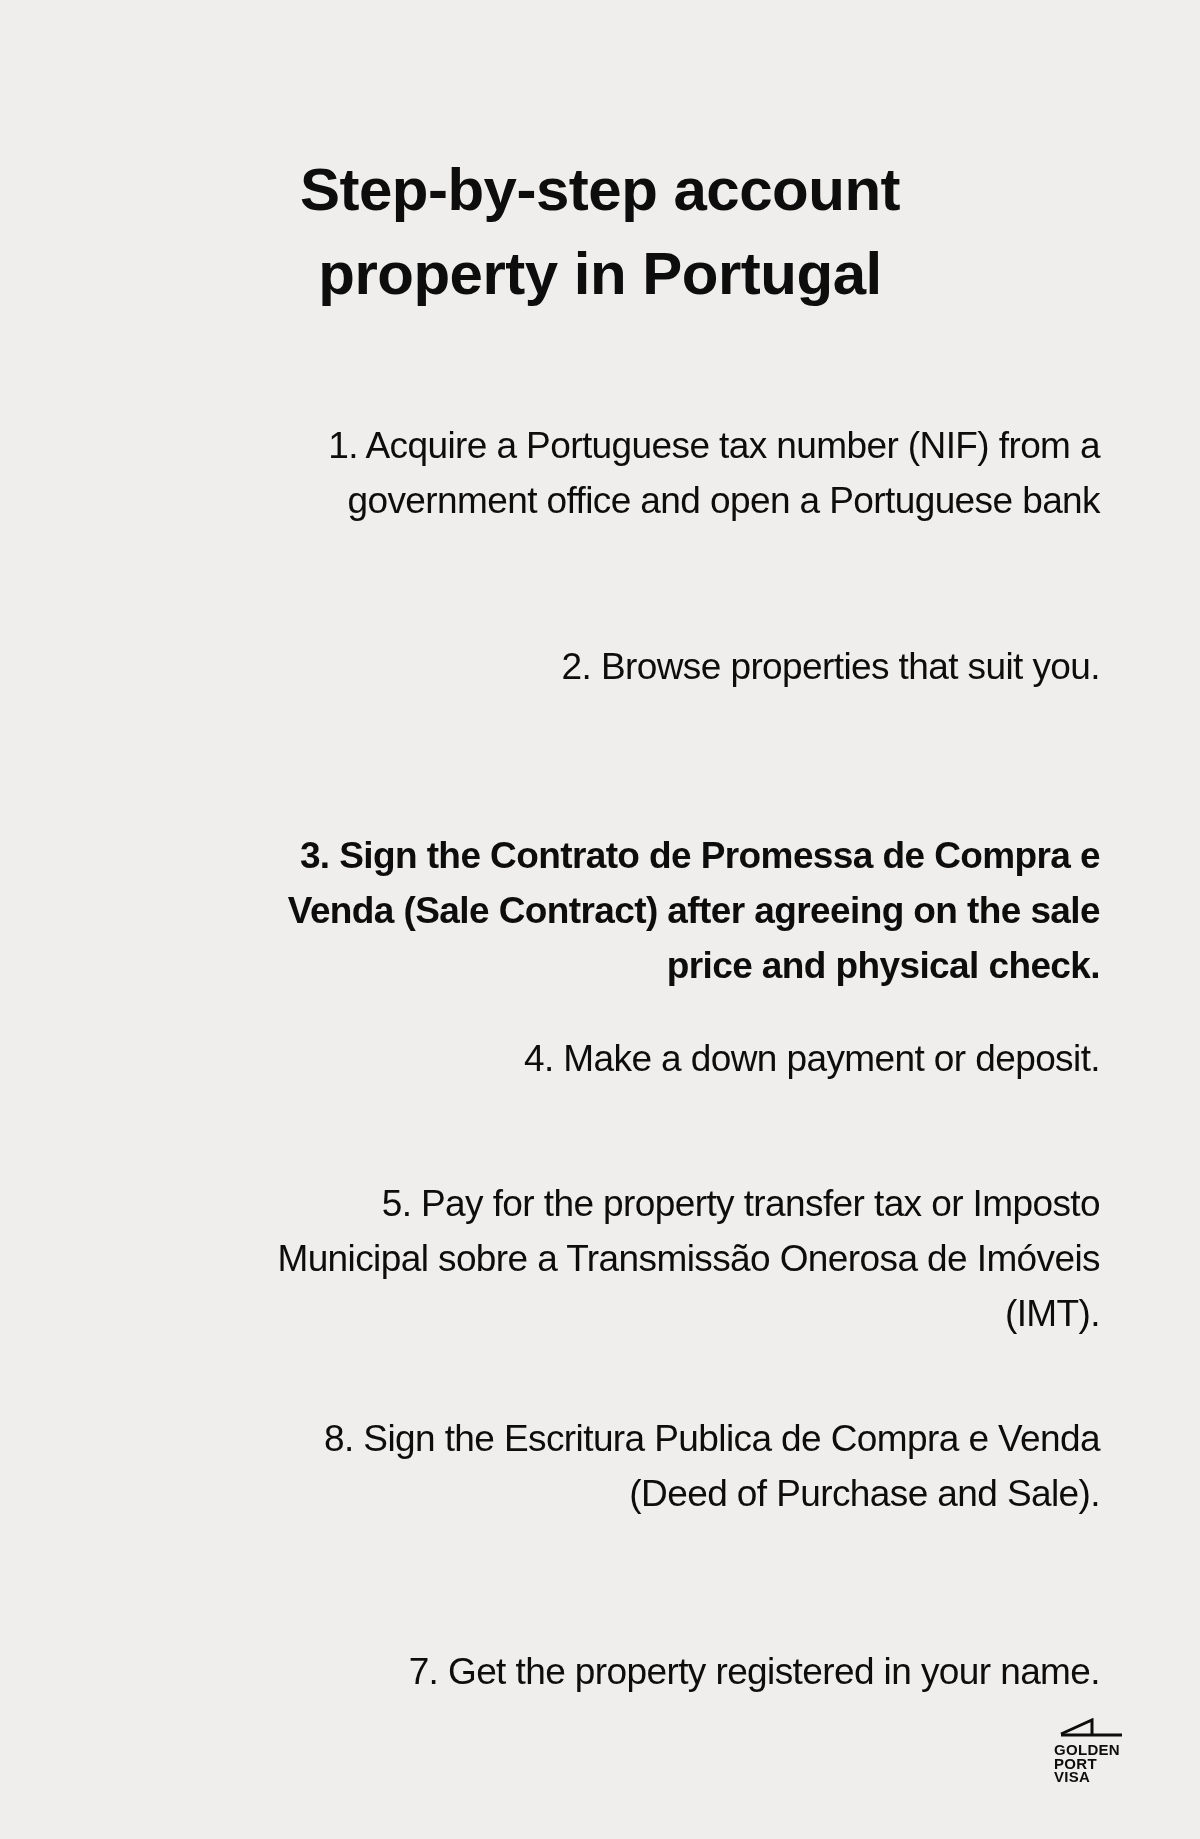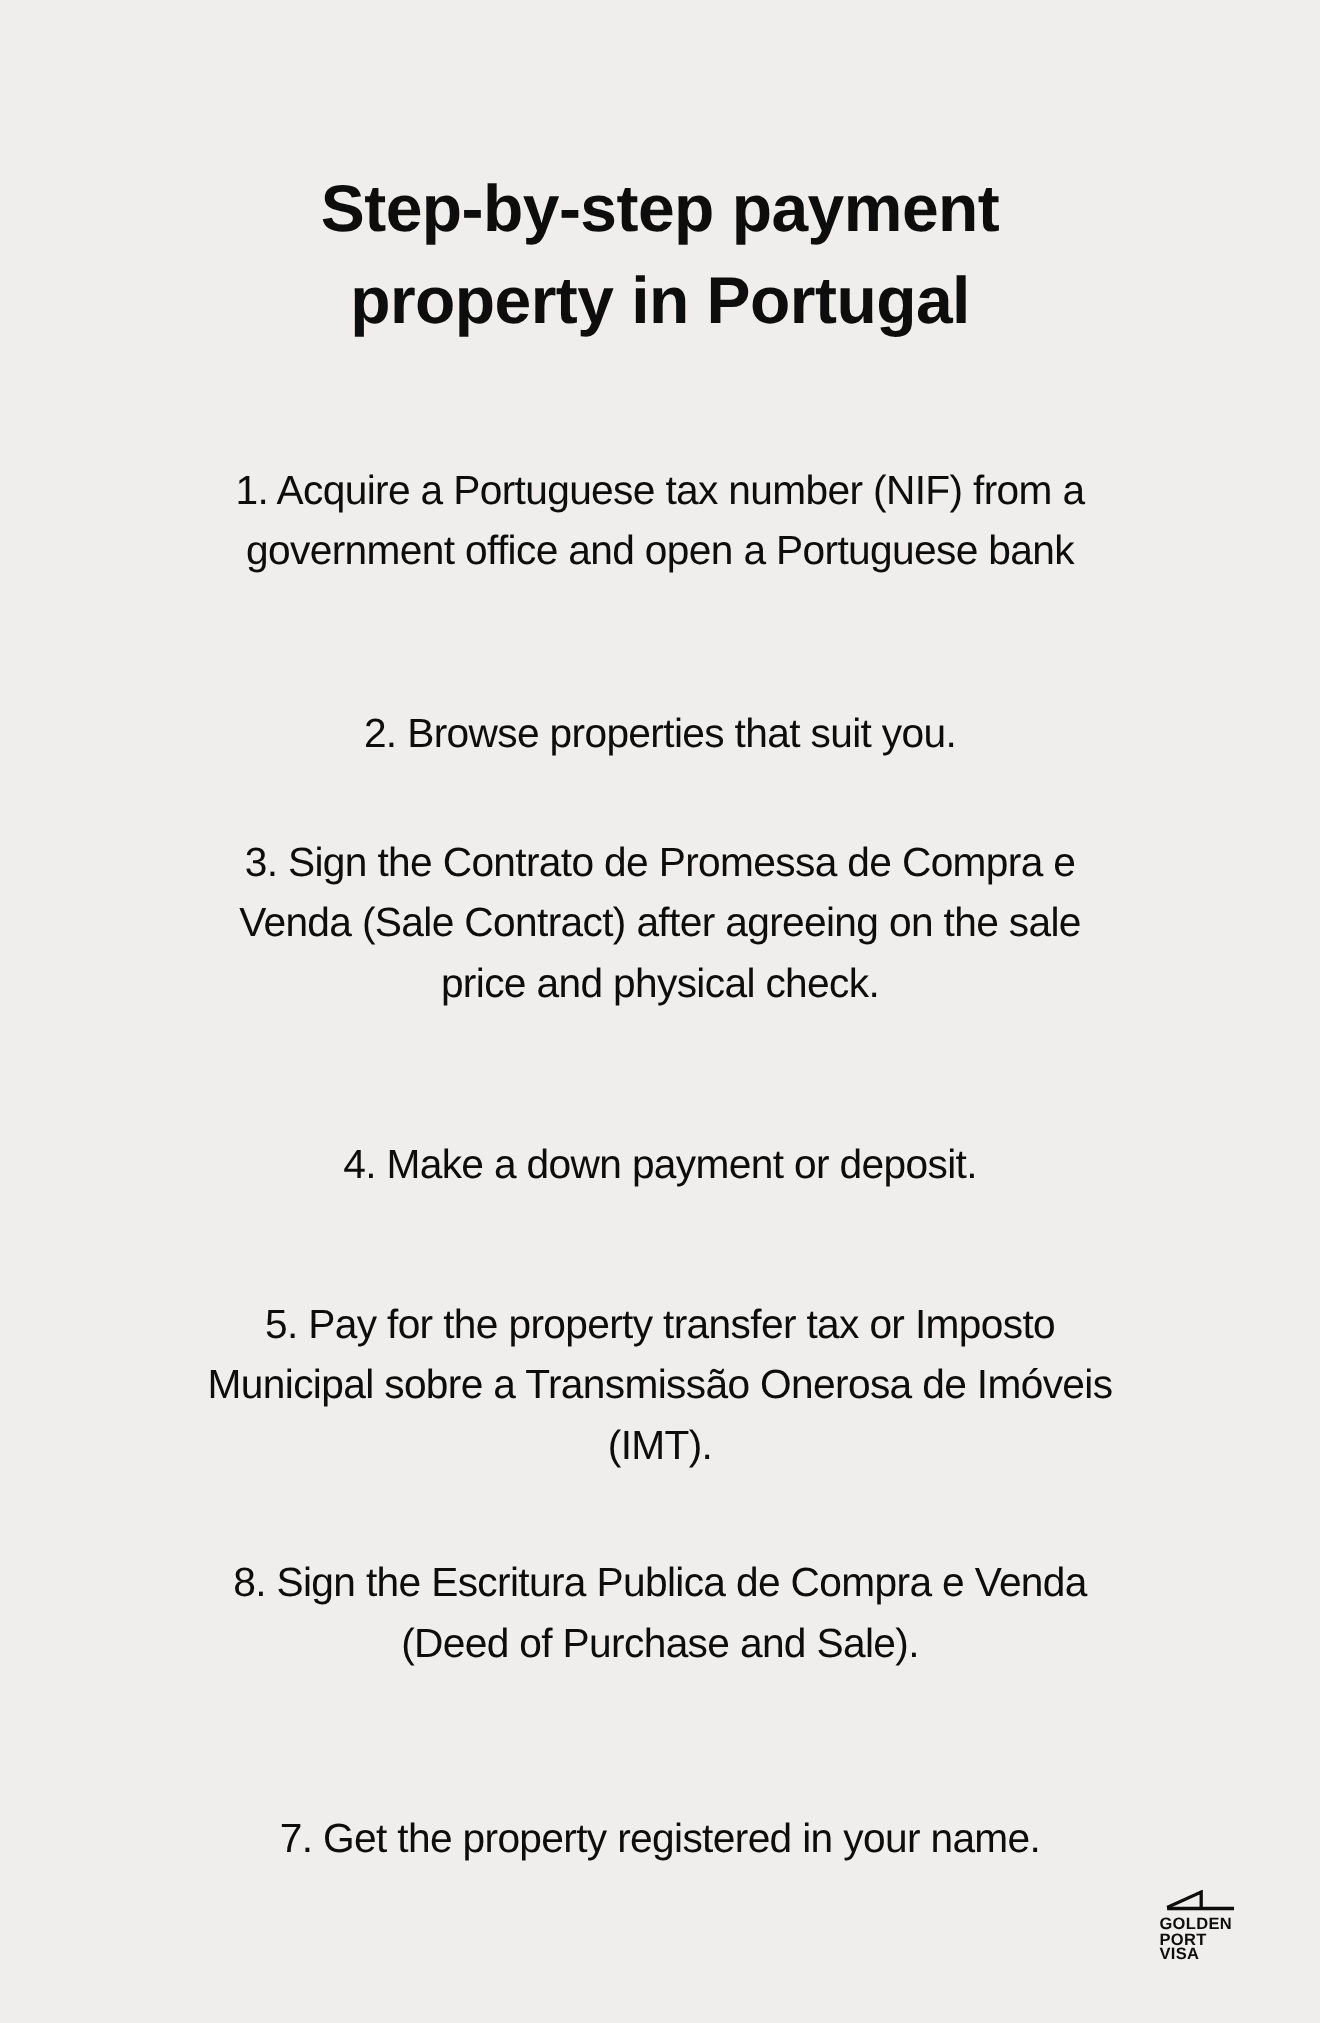--- a/index.html
+++ b/index.html
@@ -25,21 +25,21 @@
       font-size: 60px;
       line-height: 84px;
       letter-spacing: -0.5px;
       margin: 0;
     }
     .title span { display: block; }
     .step {
       position: absolute;
       left: 100px;
       width: 1000px;
-      text-align: center;
+      text-align: right;
       font-size: 37px;
       line-height: 55px;
       letter-spacing: -0.6px;
       margin: 0;
     }
     .step span { display: block; }
     .logo {
       position: absolute;
       left: 1058px;
       top: 1718px;
@@ -56,34 +56,34 @@
       font-size: 15px;
       line-height: 13.5px;
       letter-spacing: 0.3px;
     }
     .logo-text span { display: block; }
   </style>
 </head>
 <body>
 
 <h1 class="title">
-  <span>Step-by-step payment</span>
+  <span>Step-by-step account</span>
   <span>property in Portugal</span>
 </h1>
 
 <p class="step" style="top:418px;">
   <span>1. Acquire a Portuguese tax number (NIF) from a</span>
   <span>government office and open a Portuguese bank</span>
 </p>
 
 <p class="step" style="top:639px;">
   <span>2. Browse properties that suit you.</span>
 </p>
 
-<p class="step" style="top:756px;">
+<p class="step" style="top:828px;font-weight:bold;">
   <span>3. Sign the Contrato de Promessa de Compra e</span>
   <span>Venda (Sale Contract) after agreeing on the sale</span>
   <span>price and physical check.</span>
 </p>
 
 <p class="step" style="top:1031px;">
   <span>4. Make a down payment or deposit.</span>
 </p>
 
 <p class="step" style="top:1176px;">

